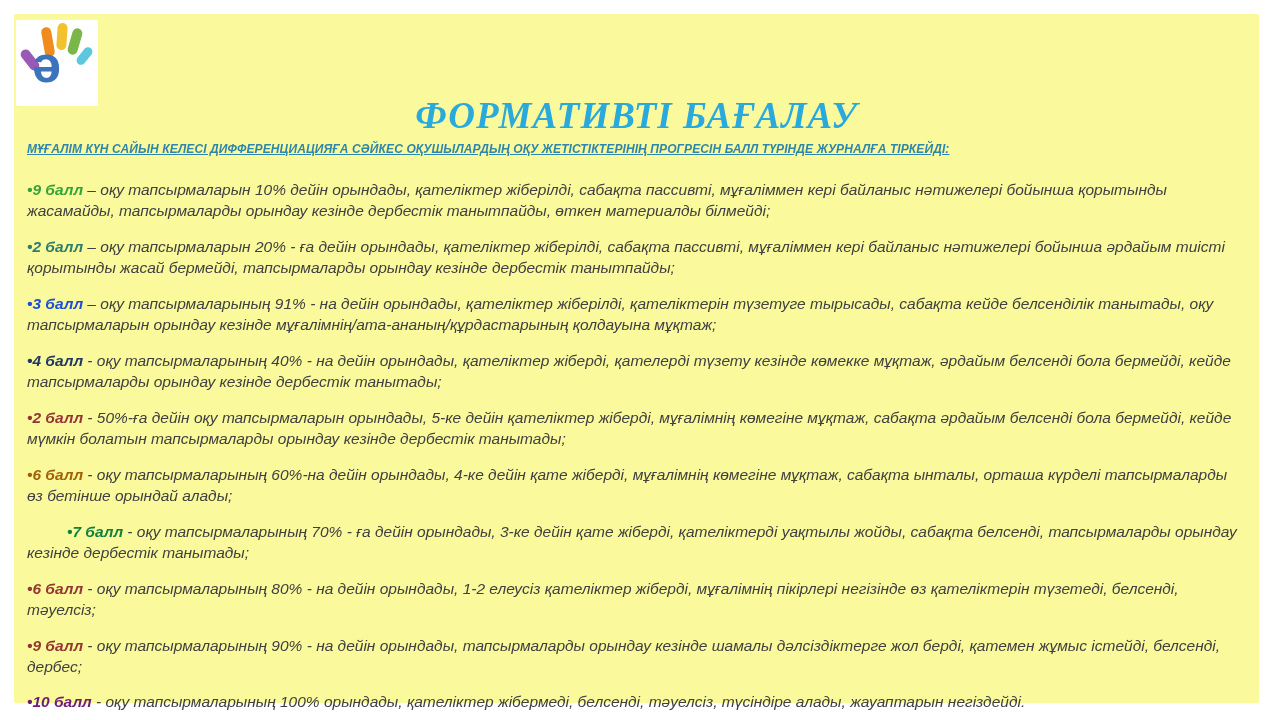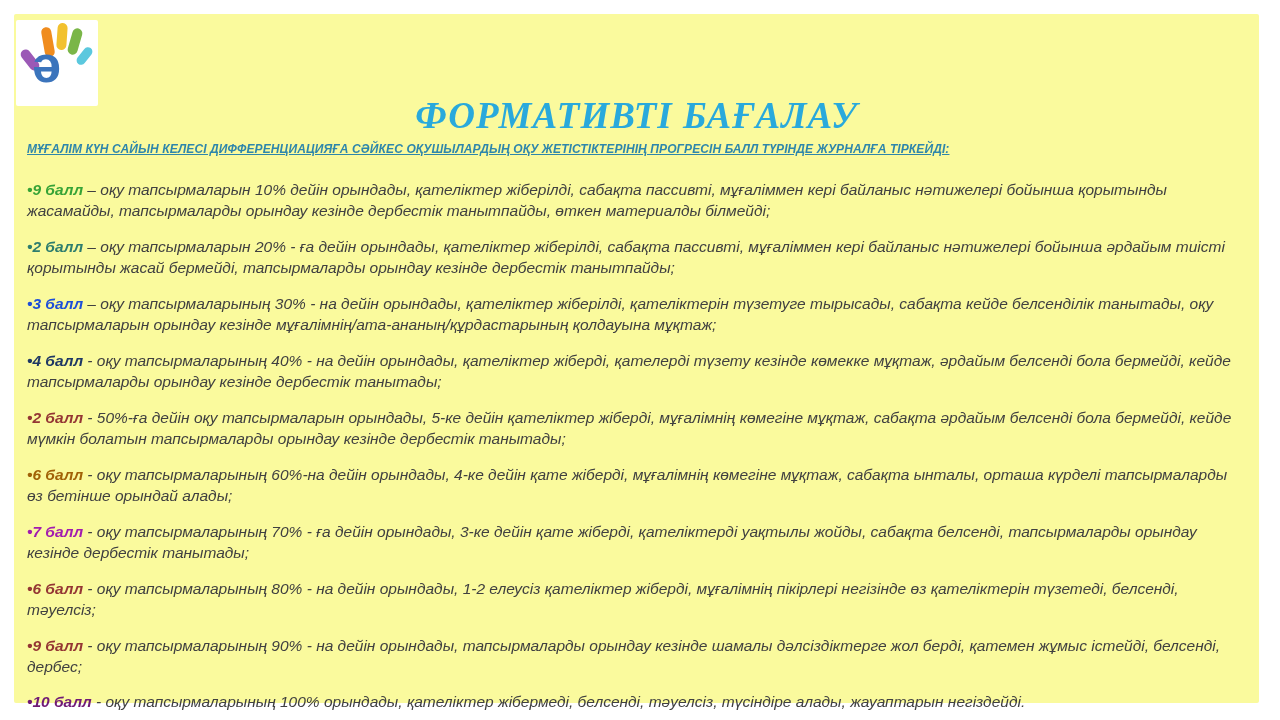--- a/index.html
+++ b/index.html
@@ -107,29 +107,29 @@
 
     <h1 class="title">ФОРМАТИВТІ БАҒАЛАУ</h1>
 
     <div class="content">
       <div class="heading">МҰҒАЛІМ КҮН САЙЫН КЕЛЕСІ ДИФФЕРЕНЦИАЦИЯҒА СӘЙКЕС ОҚУШЫЛАРДЫҢ ОҚУ ЖЕТІСТІКТЕРІНІҢ ПРОГРЕСІН БАЛЛ ТҮРІНДЕ ЖУРНАЛҒА ТІРКЕЙДІ:</div>
       <div class="bullets">
   <p><span class="score" style="color: rgb(54, 163, 54);">•9 балл</span> <span>– оқу тапсырмаларын 10% дейін орындады, қателіктер жіберілді, сабақта пассивті, мұғаліммен кері байланыс нәтижелері бойынша қорытынды жасамайды, тапсырмаларды орындау кезінде дербестік танытпайды, өткен материалды білмейді;</span></p>
 
   <p><span class="score" style="color: rgb(46, 125, 110);">•2 балл</span> <span>– оқу тапсырмаларын 20% - ға дейін орындады, қателіктер жіберілді, сабақта пассивті, мұғаліммен кері байланыс нәтижелері бойынша әрдайым тиісті қорытынды жасай бермейді, тапсырмаларды орындау кезінде дербестік танытпайды;</span></p>
 
-  <p><span class="score" style="color: #1d4ed8;">•3 балл</span> <span>– оқу тапсырмаларының 30% - на дейін орындады, қателіктер жіберілді, қателіктерін түзетуге тырысады, сабақта кейде белсенділік танытады, оқу тапсырмаларын орындау кезінде мұғалімнің/ата-ананың/құрдастарының қолдауына мұқтаж;</span></p>
+  <p><span class="score" style="color: #1d4ed8;">•3 балл</span> <span>– оқу тапсырмаларының 91% - на дейін орындады, қателіктер жіберілді, қателіктерін түзетуге тырысады, сабақта кейде белсенділік танытады, оқу тапсырмаларын орындау кезінде мұғалімнің/ата-ананың/құрдастарының қолдауына мұқтаж;</span></p>
 
   <p><span class="score" style="color: rgb(31, 56, 100);">•4 балл</span> <span>- оқу тапсырмаларының 40% - на дейін орындады, қателіктер жіберді, қателерді түзету кезінде көмекке мұқтаж, әрдайым белсенді бола бермейді, кейде тапсырмаларды орындау кезінде дербестік танытады;</span></p>
 
   <p><span class="score" style="color: rgb(148, 54, 52);">•2 балл</span> <span>-  50%-ға дейін оқу тапсырмаларын орындады, 5-ке дейін қателіктер жіберді, мұғалімнің көмегіне мұқтаж, сабақта әрдайым белсенді бола бермейді, кейде мүмкін болатын тапсырмаларды орындау кезінде дербестік танытады;</span></p>
 
   <p><span class="score" style="color: #a16207;">•6 балл</span> <span>- оқу тапсырмаларының 60%-на дейін орындады, 4-ке дейін қате жіберді, мұғалімнің көмегіне мұқтаж, сабақта ынталы, орташа күрделі тапсырмаларды өз бетінше орындай алады;</span></p>
 
-  <p><span class="score" style="color: #a21caf;">•7 балл</span> <span>-  оқу тапсырмаларының 70% - ға дейін орындады, 3-ке дейін қате жіберді, қателіктерді уақтылы жойды, сабақта белсенді, тапсырмаларды орындау кезінде дербестік танытады;</span></p>
+  <p><span class="score" style="color: #15803d; margin-left: 40px;">•7 балл</span> <span>-  оқу тапсырмаларының 70% - ға дейін орындады, 3-ке дейін қате жіберді, қателіктерді уақтылы жойды, сабақта белсенді, тапсырмаларды орындау кезінде дербестік танытады;</span></p>
 
   <p><span class="score" style="color: rgb(148, 54, 52);">•6 балл</span> <span>-  оқу тапсырмаларының 80% - на дейін орындады, 1-2 елеусіз қателіктер жіберді, мұғалімнің пікірлері негізінде өз қателіктерін түзетеді, белсенді, тәуелсіз;</span></p>
 
   <p><span class="score" style="color: rgb(148, 54, 52);">•9 балл</span> <span>-  оқу тапсырмаларының 90% - на дейін орындады, тапсырмаларды орындау кезінде шамалы дәлсіздіктерге жол берді, қатемен жұмыс істейді, белсенді, дербес;</span></p>
 
   <p><span class="score" style="color: #701a75;">•10 балл</span> <span>-  оқу тапсырмаларының 100% орындады, қателіктер жібермеді, белсенді, тәуелсіз, түсіндіре алады, жауаптарын негіздейді.</span></p>
 </div>
     </div>
 
   </div>

